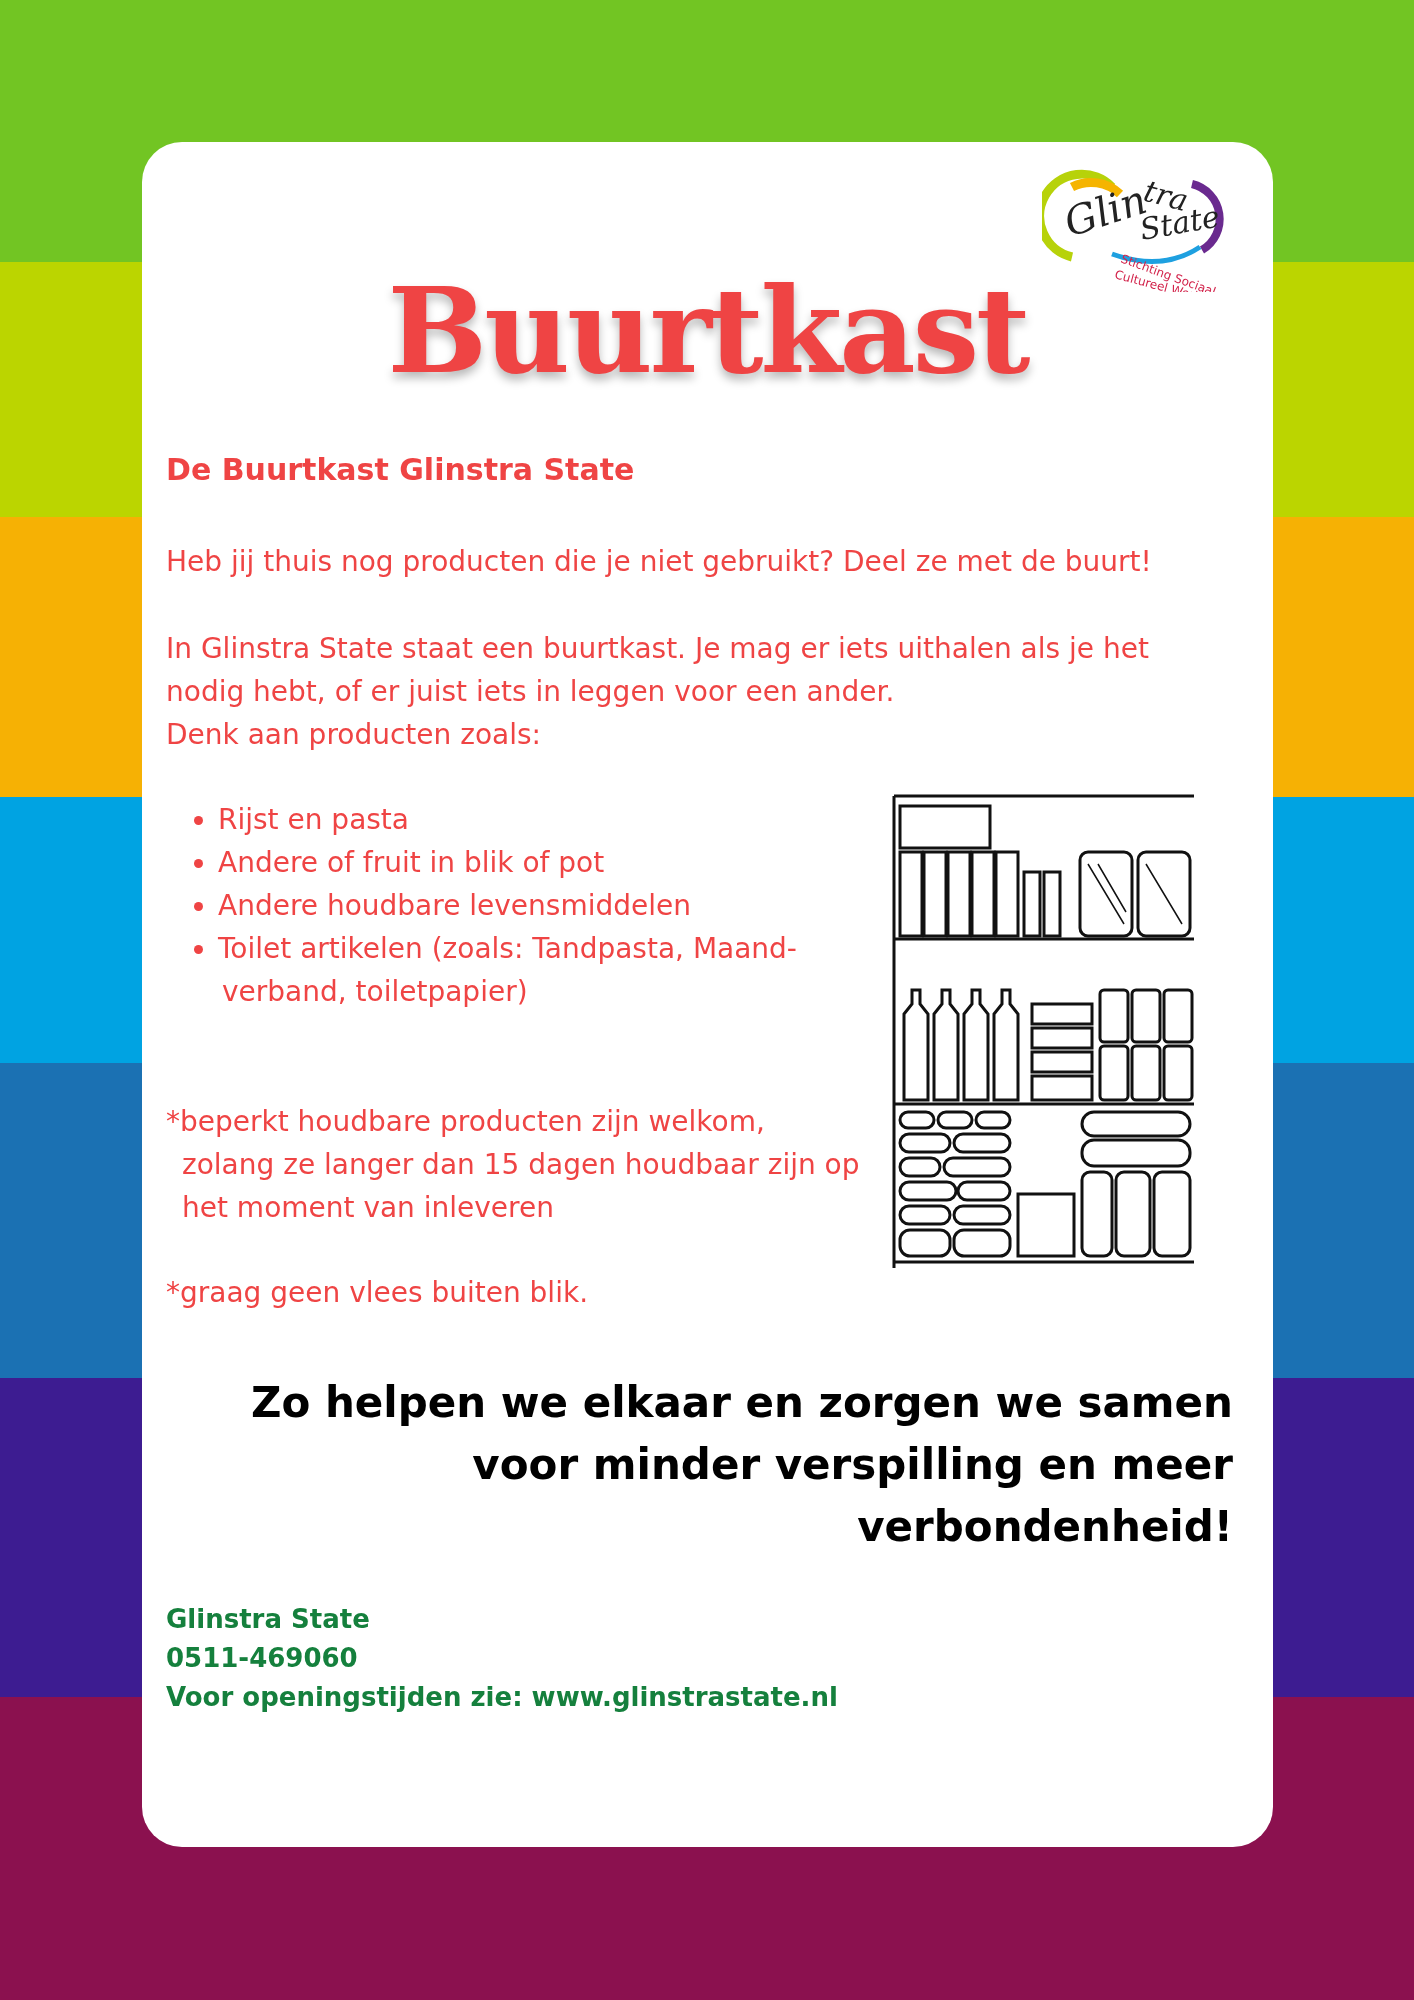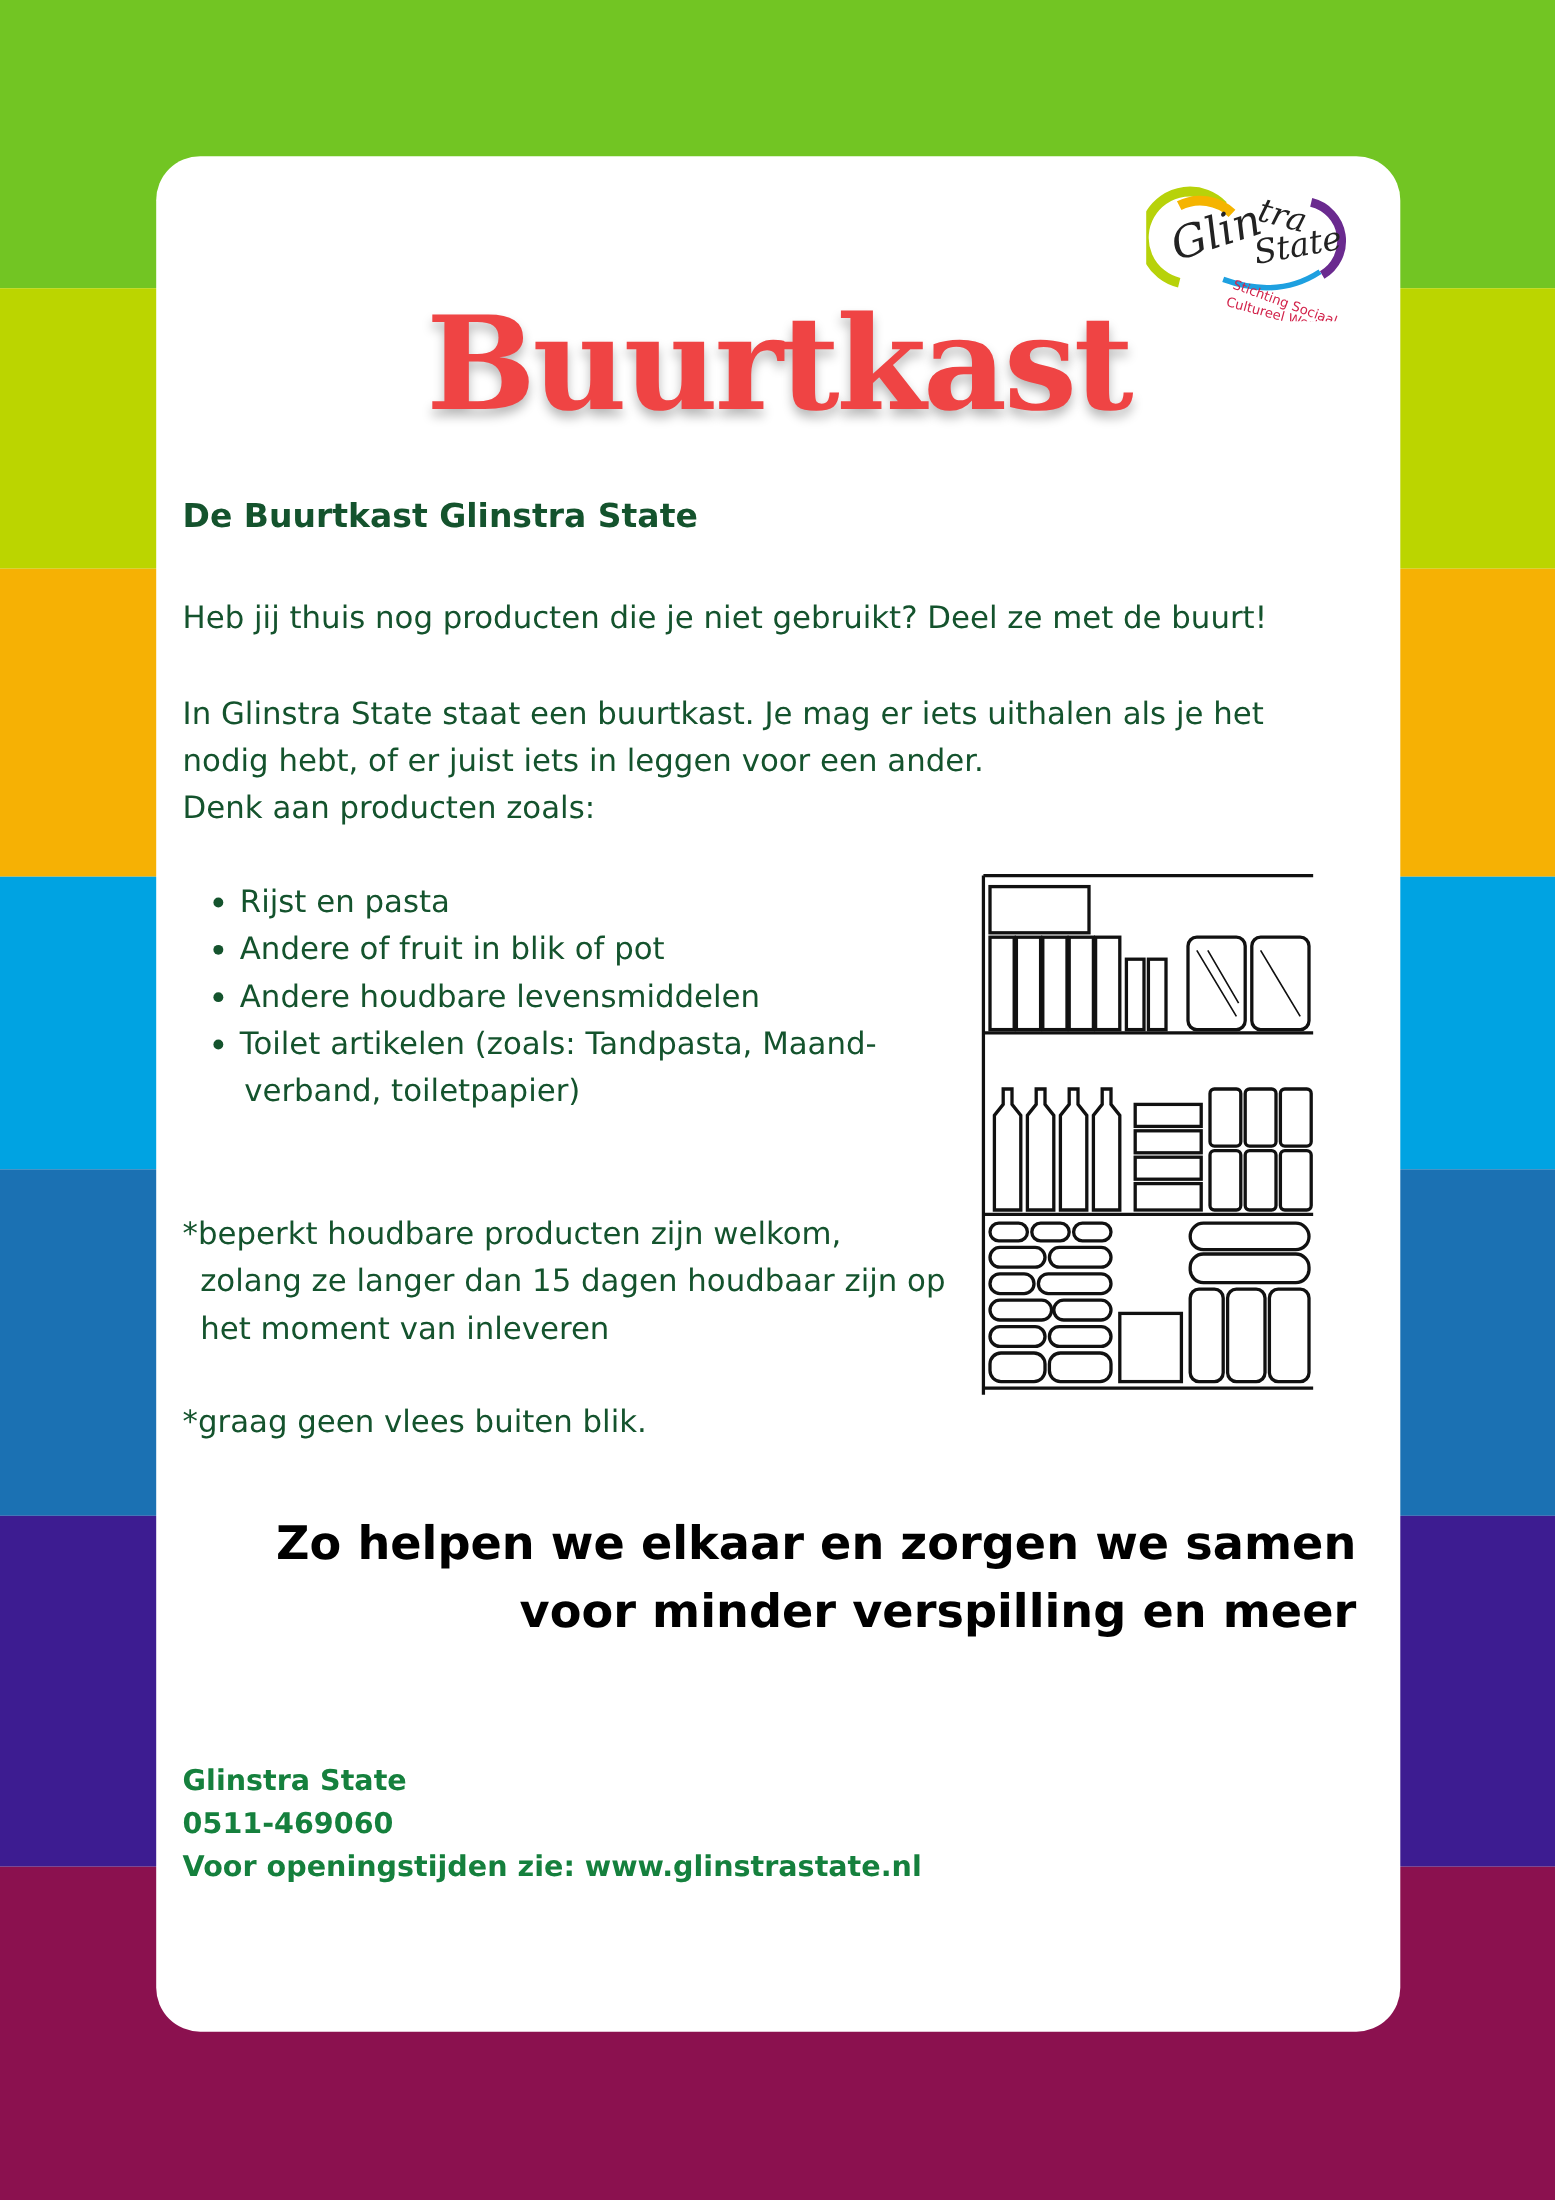--- a/index.html
+++ b/index.html
@@ -24,21 +24,21 @@
   .logo {
     position: absolute; left: 900px; top: 20px; width: 210px; height: 130px;
   }
   .title {
     position: absolute; left: 0; right: 0; top: 130px; text-align: center;
     font-family: "DejaVu Serif", "Liberation Serif", serif;
     font-weight: bold; font-size: 118px; letter-spacing: -3px;
     color: #ef4444; text-shadow: 0 6px 10px rgba(0,0,0,0.28);
     line-height: 1;
   }
-  .text { position: absolute; left: 24px; color: #14532d; font-size: 28px; line-height: 43px; }
+  .text { position: absolute; left: 24px; color: #ef4444; font-size: 28px; line-height: 43px; }
   .subtitle { top: 306px; font-weight: bold; font-size: 30px; }
   .intro { top: 398px; }
   .para { top: 485px; width: 1020px; }
   .list { top: 656px; margin: 0; padding-left: 52px; }
   .list li { padding-left: 0; }
   .list li .cont { display: block; padding-left: 4px; }
   .note1 { top: 958px; }
   .note1 .ind { display: block; padding-left: 16px; }
   .note2 { top: 1129px; }
   .slogan {
@@ -153,20 +153,21 @@
     <rect x="190" y="318" width="108" height="24" rx="12"></rect>
       <rect x="190" y="346" width="108" height="26" rx="12"></rect>
     <rect x="190" y="378" width="30" height="84" rx="8"></rect>
       <rect x="224" y="378" width="34" height="84" rx="8"></rect>
       <rect x="262" y="378" width="36" height="84" rx="8"></rect>
   </svg>
 
   <div class="slogan">
     <div>Zo helpen we elkaar en zorgen we samen</div>
     <div>voor minder verspilling en meer</div>
+    <div>verbondenheid!</div>
   </div>
 
   <div class="contact">
     <div>Glinstra State</div>
     <div>0511-469060</div>
     <div>Voor openingstijden zie: www.glinstrastate.nl</div>
   </div>
 </div>
 
 </body></html>

